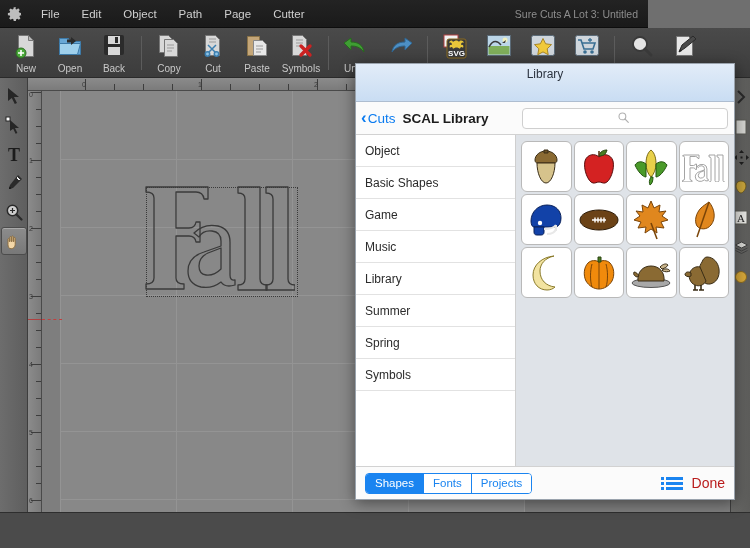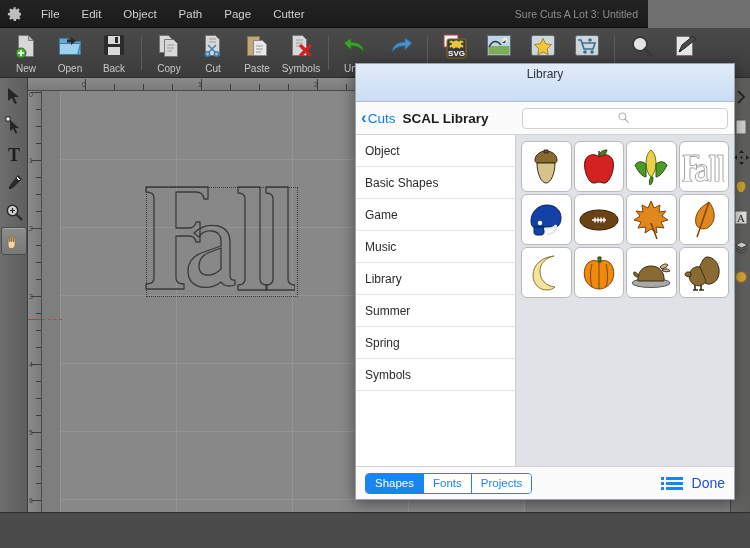--- a/index.html
+++ b/index.html
@@ -172,21 +172,21 @@
     font-size: 11.5px; padding: 3px 9px; color: #1a84f0; background: #fff;
     border-right: 1px solid #1a84f0; line-height: 13px;
   }
   .seg:last-child { border-right: none; }
   .seg.on { background: #1a84f0; color: #fff; }
   .foot-right { margin-left: auto; display: flex; align-items: center; gap: 9px; }
   .listicon { display: flex; flex-direction: column; gap: 2px; }
   .li-row { display: flex; align-items: center; gap: 2px; }
   .li-dot { width: 3px; height: 3px; background: #1a84f0; }
   .li-bar { width: 17px; height: 3px; background: #1a84f0; }
-  .done { color: #1d4ed8; font-size: 14px; }
+  .done { color: #b91c1c; font-size: 14px; }
 </style>
 </head>
 <body>
 
 <div id="app">
 
   <div class="menubar">
     <div class="gear">
       <svg width="16" height="16" viewBox="0 0 16 16">
         <path fill="#bdbdbd" d="M8 5.2a2.8 2.8 0 100 5.6 2.8 2.8 0 000-5.6zm0 4.2a1.4 1.4 0 110-2.8 1.4 1.4 0 010 2.8z"></path>

